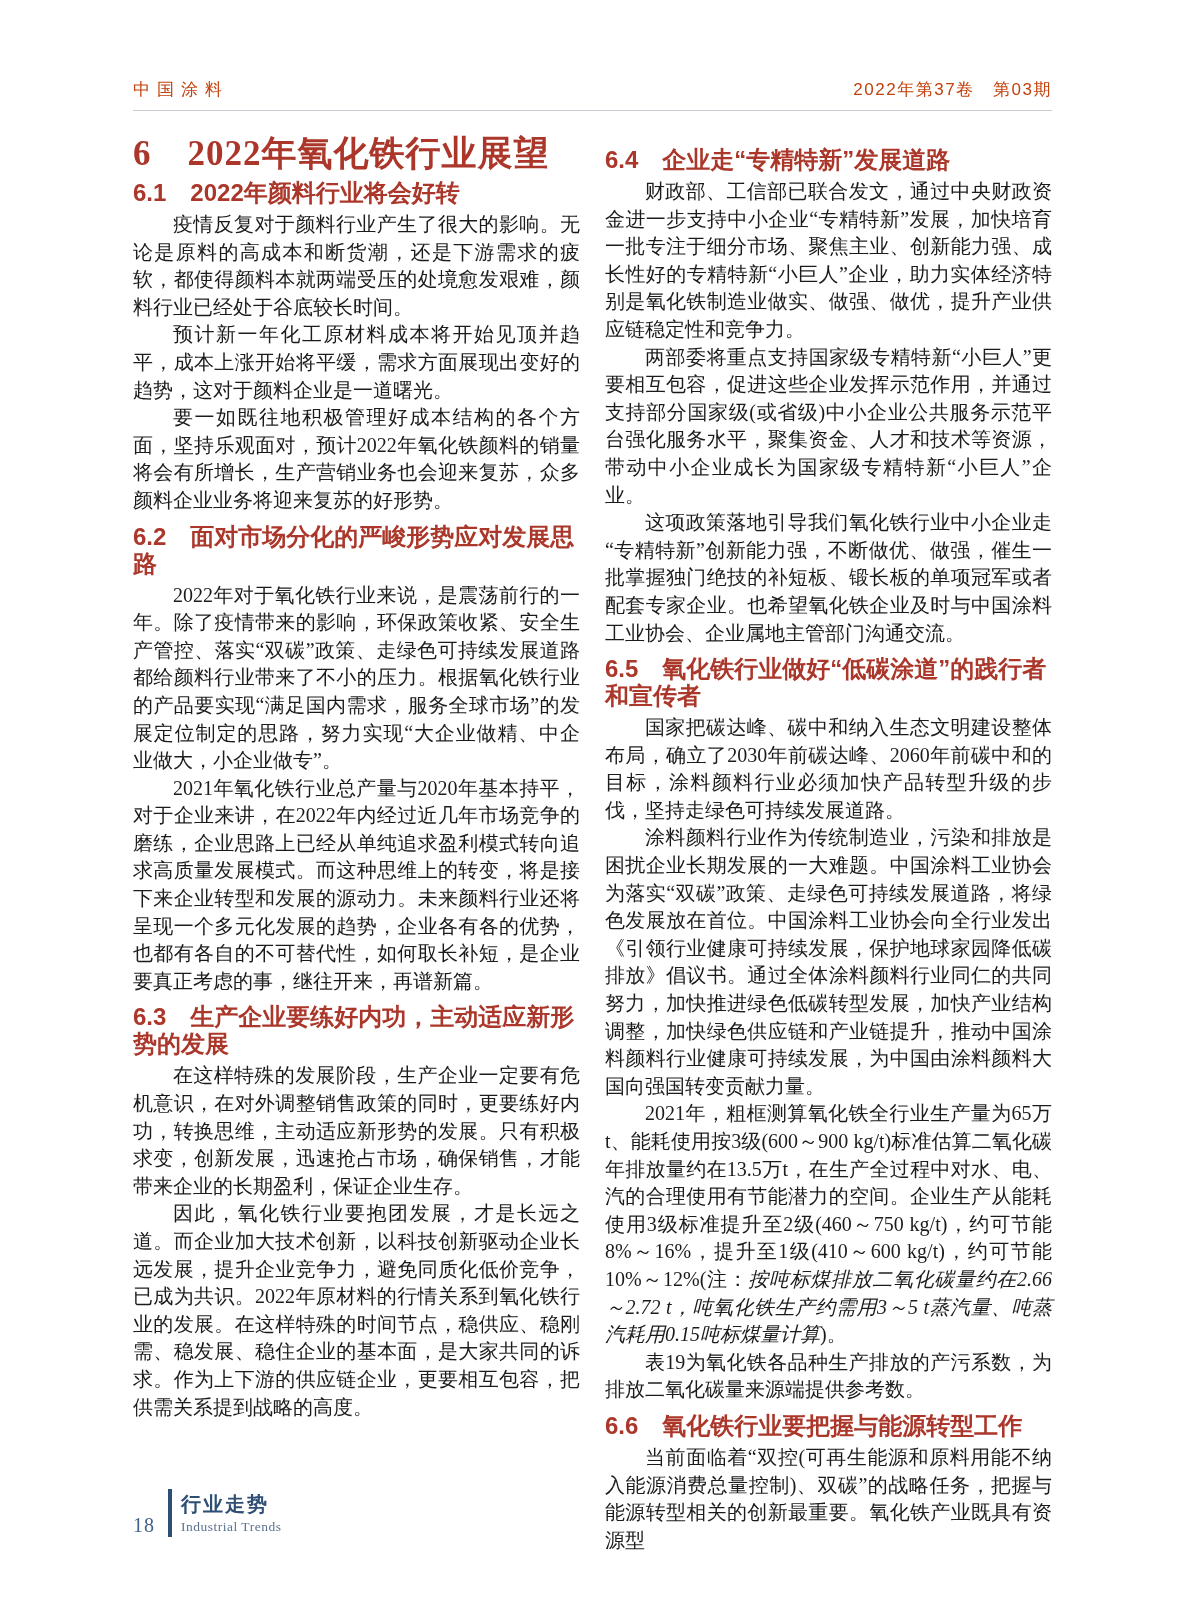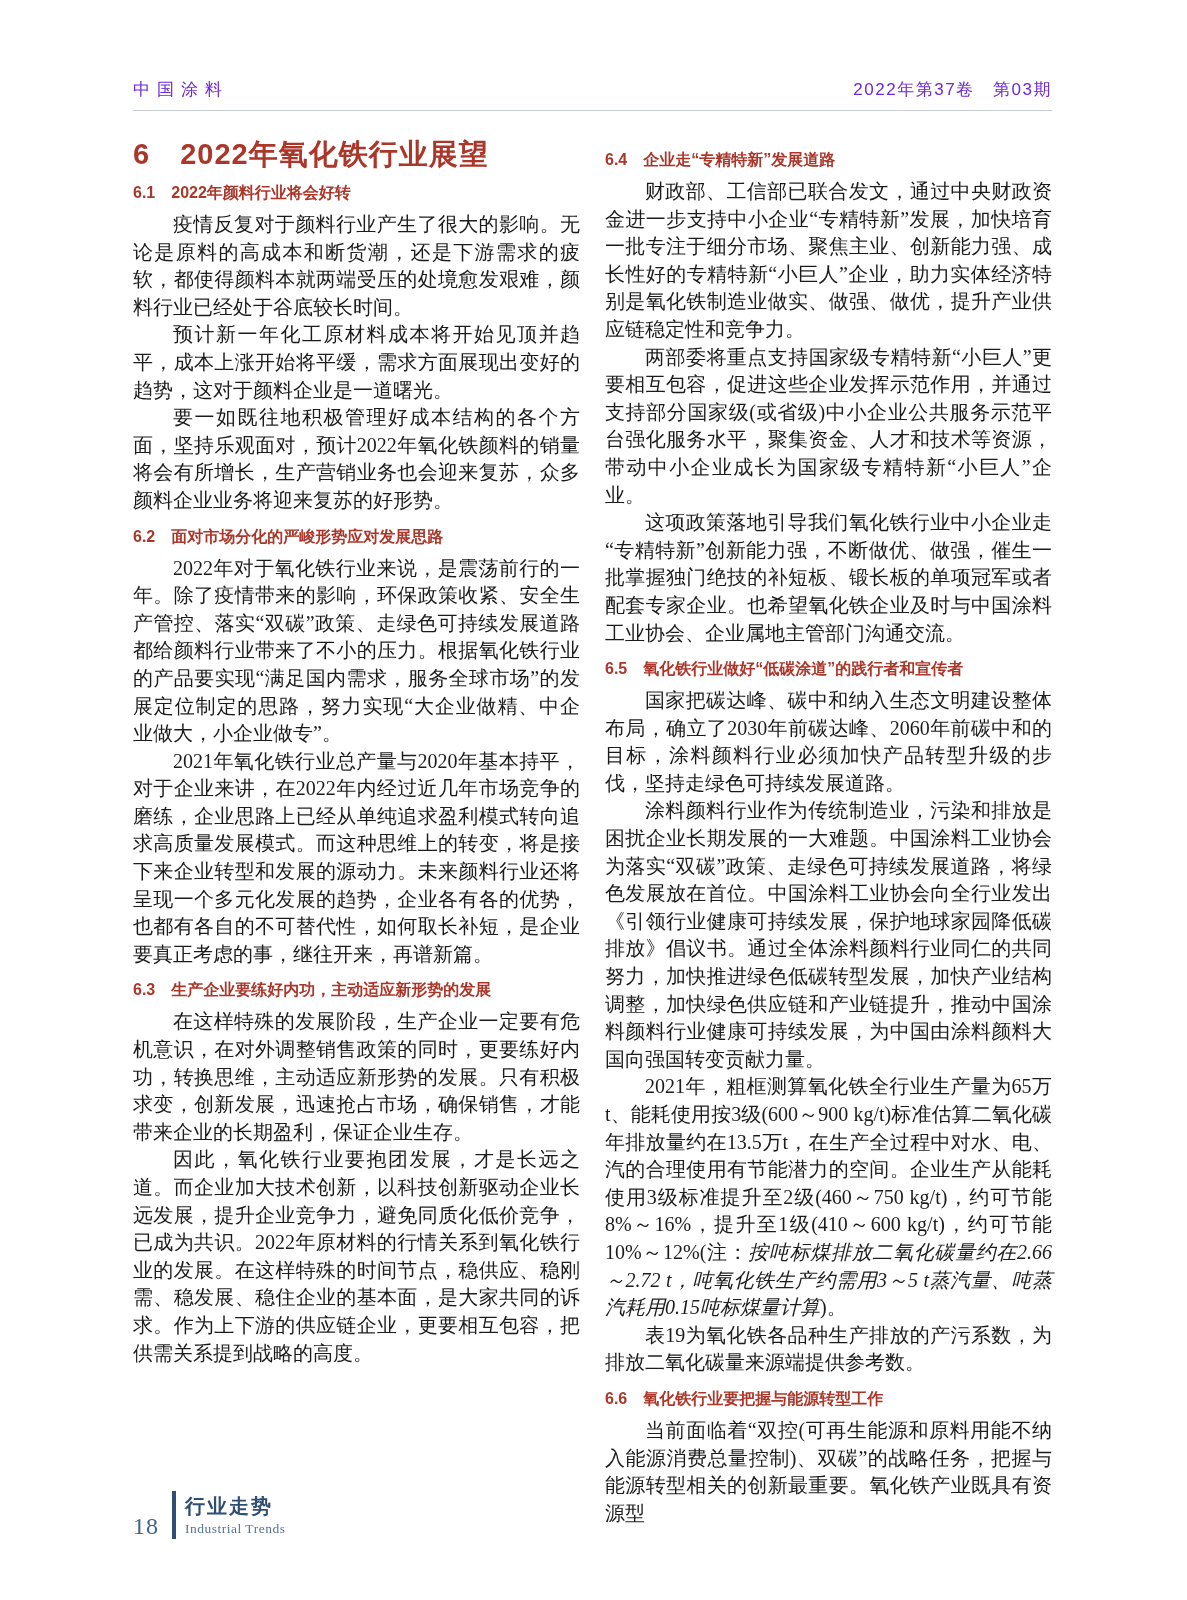--- a/index.html
+++ b/index.html
@@ -10,52 +10,52 @@
   }
   .page{
     position:absolute;inset:0;
     padding:78px 135px 0 133px;
     box-sizing:border-box;
   }
   
   .page-header{
     display:flex;justify-content:space-between;align-items:flex-end;
     font-family:"Liberation Sans","DejaVu Sans",sans-serif;
-    color:#6d28d9;font-size:17px;
+    color:#c2410c;font-size:17px;
     border-bottom:1px solid #c9cdd3;
     padding-bottom:9px;
   }
   .journal-name{letter-spacing:7px;}
   .issue-info{letter-spacing:1.5px;text-align:center;}
   
   .columns{display:flex;gap:25px;margin-top:18px;}
   .col{width:447px;}
   h1{
-    font-family:Liberation Sans, sans-serif;
-    font-size:29px;line-height:34px;font-weight:bold;color:#ab372b;
+    font-family:Liberation Serif, serif;
+    font-size:35px;line-height:34px;font-weight:bold;color:#ab372b;
     margin:8px 0 2px 0;letter-spacing:1px;
   }
   h2{
     font-family:"Liberation Sans","DejaVu Sans",sans-serif;
-    font-size:16px;line-height:27px;font-weight:bold;color:#ab372b;
+    font-size:24px;line-height:27px;font-weight:bold;color:#ab372b;
     margin:8px 0 5px 0;
   }
   .col-right h2.first{margin-top:17px;}
   p{
     font-size:20px;line-height:27.6px;color:#1b1b1b;
     text-align:justify;text-indent:2em;margin:0;
   }
   .note{font-style:italic;}
   
   .page-footer{
     position:absolute;left:133px;top:1489px;
     display:flex;align-items:center;
   }
   .page-number{
-    font-size:24px;color:#41628a;letter-spacing:1px;
+    font-size:20px;color:#41628a;letter-spacing:1px;
     padding-top:24px;
   }
   .footer-bar{
     width:4px;height:48px;background:#2e4e74;
     margin:0 9px 0 13px;
   }
   .footer-titles{display:flex;flex-direction:column;justify-content:center;}
   .footer-cn{
     font-family:"Liberation Sans","DejaVu Sans",sans-serif;
     font-size:20px;font-weight:bold;color:#2e4e74;letter-spacing:2px;

